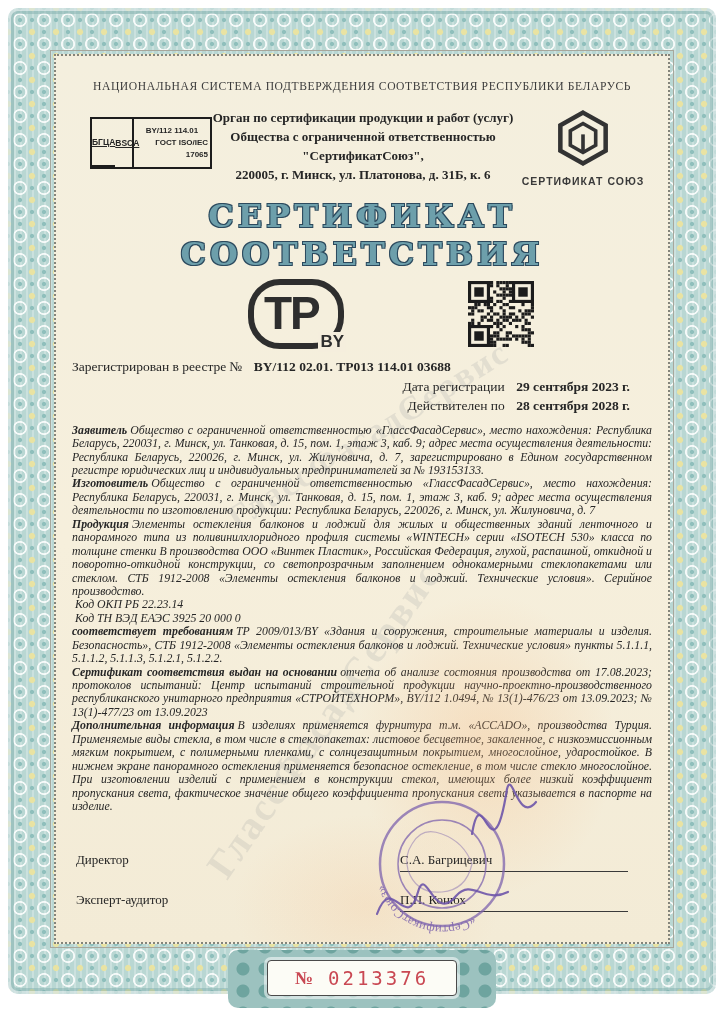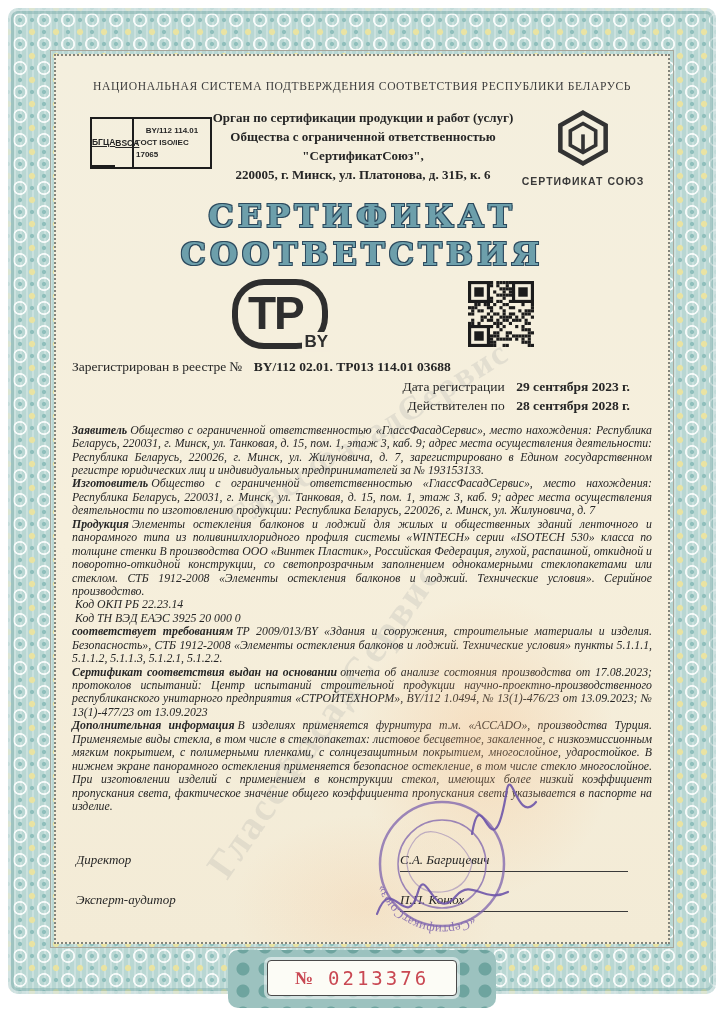--- a/index.html
+++ b/index.html
@@ -36,50 +36,50 @@
   .wm2{left:80px;top:640px;transform:rotate(-55deg);font-size:40px;}
   
   .sysline{margin-top:8px;text-align:center;font-size:11.6px;letter-spacing:.6px;color:#3c3c3c;}
   .header-row{display:flex;align-items:flex-start;margin-top:14px;}
   .accred-box{margin-left:18px;margin-top:10px;width:118px;border:2px solid #1d1d1d;display:flex;flex-shrink:0;}
   .accred-left{width:40px;border-right:2px solid #1d1d1d;display:flex;flex-direction:row;text-decoration:underline;}
   .accred-left div{flex:1;display:flex;align-items:center;justify-content:center;
     font-family:"Liberation Sans",sans-serif;font-size:8.5px;font-weight:bold;}
   .accred-left div:first-child{border-bottom:2px solid #1d1d1d;}
   .accred-right{flex:1;display:flex;flex-direction:column;align-items:center;justify-content:center;
-    font-family:"Liberation Sans",sans-serif;font-size:8px;font-weight:bold;line-height:1.5;padding:6px 2px;text-align:left;}
+    font-family:"Liberation Sans",sans-serif;font-size:8px;font-weight:bold;line-height:1.5;padding:6px 2px;text-align:right;}
   .org-block{flex:1;text-align:center;font-weight:bold;font-size:13px;line-height:1.45;padding-top:2px;}
   .logo-block{width:138px;flex-shrink:0;text-align:center;padding-top:2px;}
   .logo-caption{font-family:"Liberation Sans",sans-serif;font-size:10.5px;letter-spacing:1px;
     color:#3a3a3a;margin-top:4px;font-weight:bold;}
   
   .title{margin:10px 0 0;text-align:center;font-family:"DejaVu Serif",serif;font-weight:bold;
     font-size:32px;letter-spacing:4px;word-spacing:16px;color:#6d9fab;
     text-shadow:1px 1px 0 #2c4a5e,-1px -1px 0 #2c4a5e,1px -1px 0 #2c4a5e,-1px 1px 0 #2c4a5e;}
   
   .marks-row{position:relative;height:74px;margin-top:4px;}
-  .tp-mark{position:absolute;left:160px;top:2px;width:84px;height:58px;border:6px solid #2e2e2e;
+  .tp-mark{position:absolute;left:176px;top:2px;width:84px;height:58px;border:6px solid #2e2e2e;
     border-radius:32px;}
   .tp-main{position:absolute;left:10px;top:2px;font-family:"Liberation Sans",sans-serif;
     font-weight:bold;font-size:46px;line-height:52px;letter-spacing:-2px;color:#2e2e2e;}
   .tp-sub{position:absolute;right:-8px;bottom:-9px;background:#f5eedd;padding:0 2px;
     font-family:"Liberation Sans",sans-serif;font-weight:bold;font-size:17px;color:#2e2e2e;}
   .qr{position:absolute;right:118px;top:4px;width:66px;height:66px;}
   
   .reg-block{margin-top:6px;font-size:13.5px;line-height:1.45;}
   .reg-line1{}
   .reg-line2,.reg-line3{text-align:right;padding-right:22px;}
   .reg-block b{margin-left:8px;}
   
   .body-text{margin-top:8px;font-size:11.8px;line-height:1.14;}
   .body-text p{margin:0;text-align:justify;font-style:italic;}
   .body-text b{margin-right:3px;}
   
   .sig-area{position:absolute;left:16px;right:16px;bottom:10px;height:86px;}
-  .sig-row{position:absolute;left:4px;right:24px;display:flex;justify-content:space-between;align-items:flex-end;font-style:italic;}
+  .sig-row{position:absolute;left:4px;right:24px;display:flex;justify-content:space-between;align-items:flex-end;}
   .sig-row1{top:6px;}
   .sig-row2{top:46px;gap:40px;}
   .sig-role{font-size:13px;padding-bottom:4px;}
   .sig-name{width:228px;border-bottom:1.5px solid #3a3a3a;padding-bottom:3px;font-size:13px;}
   .sig-overlay{position:absolute;left:250px;top:-82px;width:300px;height:210px;pointer-events:none;}
   
   .serial-box{position:absolute;left:50%;bottom:28px;transform:translateX(-50%);
     width:188px;height:34px;background:#fcfcf6;border:1.5px solid #4a4a4a;border-radius:4px;
     display:flex;align-items:center;justify-content:center;gap:12px;
     font-family:"DejaVu Sans Mono",monospace;font-size:19px;color:#c94853;letter-spacing:3px;

